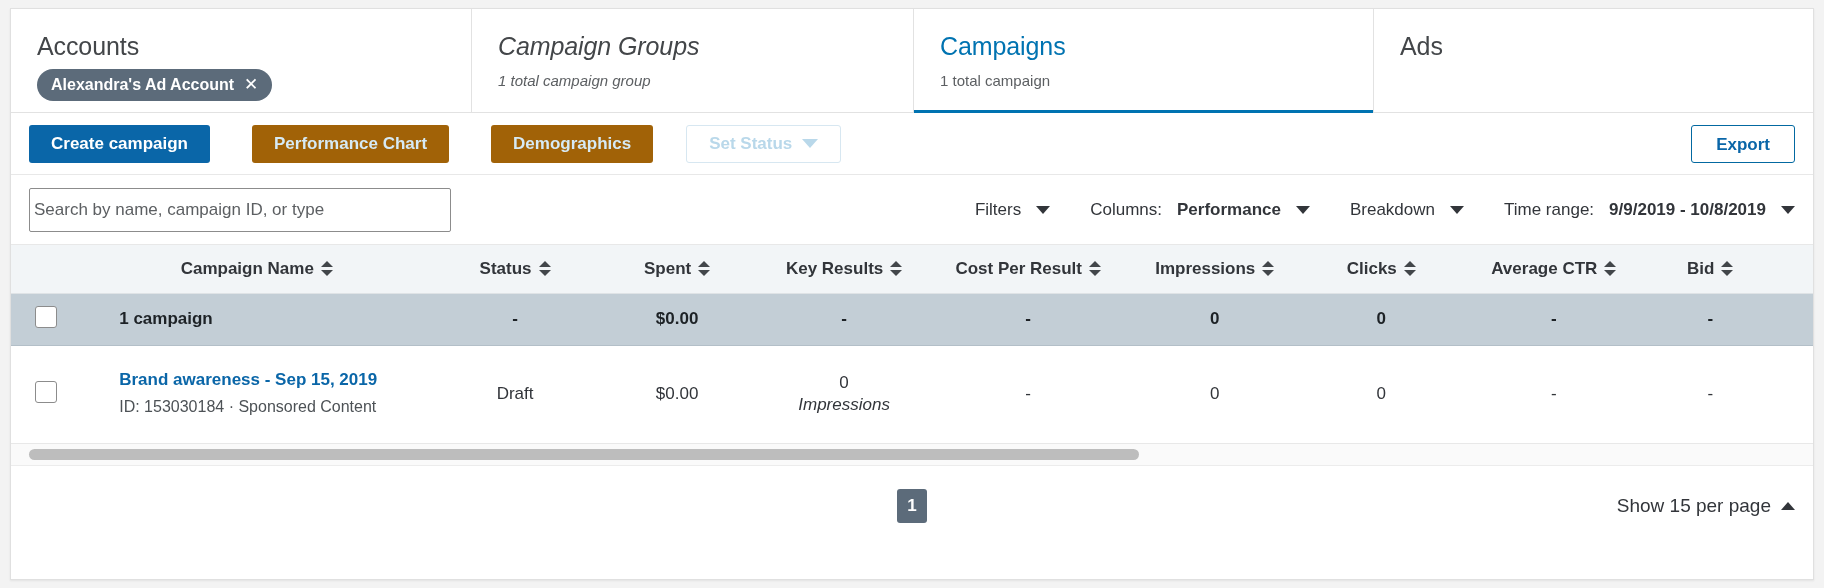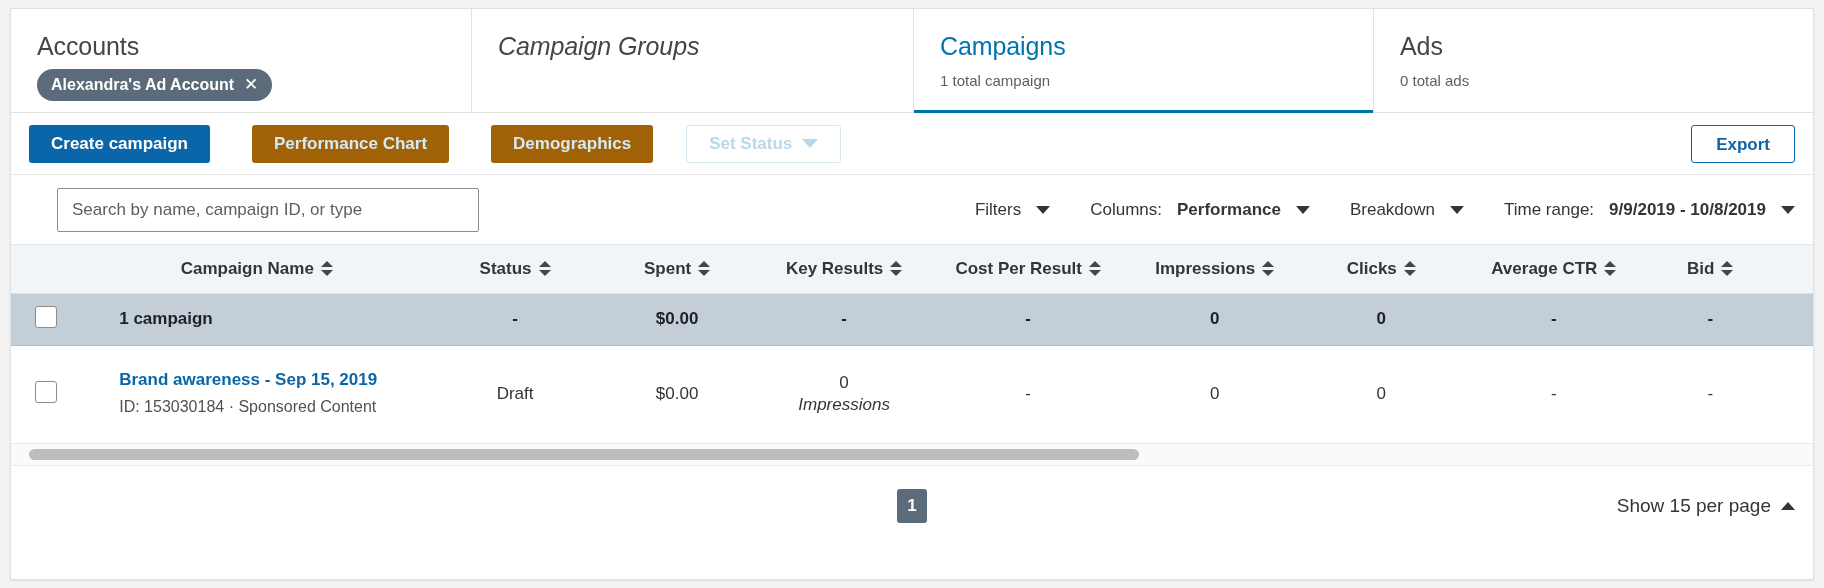--- a/index.html
+++ b/index.html
@@ -142,27 +142,26 @@
     align-items: center;
     padding: 0 18px;
     border-bottom: 1px solid #e8e8e8;
     background: #fff;
   }
   .search-input {
     width: 422px;
     height: 44px;
     border: 1px solid #8c8c8c;
     border-radius: 2px;
-    padding: 0 14px;
+    padding: 0 4px;
     font-family: "Liberation Sans", sans-serif;
     font-size: 17px;
     color: #333;
     background: #fff;
     outline: none;
-    margin-left: 28px;
   }
   .search-input::placeholder { color: #5c5f62; }
   .filters-right {
     margin-left: auto;
     display: flex;
     align-items: center;
     gap: 0;
     font-size: 17px;
     color: #32353a;
   }
@@ -347,31 +346,31 @@
       <div class="tab accounts">
         <div class="tab-title">Accounts</div>
         <div class="chip">
           <span>Alexandra's Ad Account</span>
           <span class="chip-x">✕</span>
         </div>
       </div>
 
       <div class="tab groups">
         <div class="tab-title">Campaign Groups</div>
+        <div class="tab-sub">1 total campaign group</div>
       </div>
 
       <div class="tab campaigns">
         <div class="tab-title">Campaigns</div>
         <div class="tab-sub">1 total campaign</div>
         <div class="tab-underline"></div>
       </div>
 
       <div class="tab ads">
         <div class="tab-title">Ads</div>
-        <div class="tab-sub">0 total ads</div>
       </div>
 
     </div>
 
     <div class="actionbar">
       <button class="btn btn-primary">Create campaign</button>
       <button class="btn btn-muted">Performance Chart</button>
       <button class="btn btn-muted">Demographics</button>
       <button class="btn btn-outline-muted">
         <span>Set Status</span>

